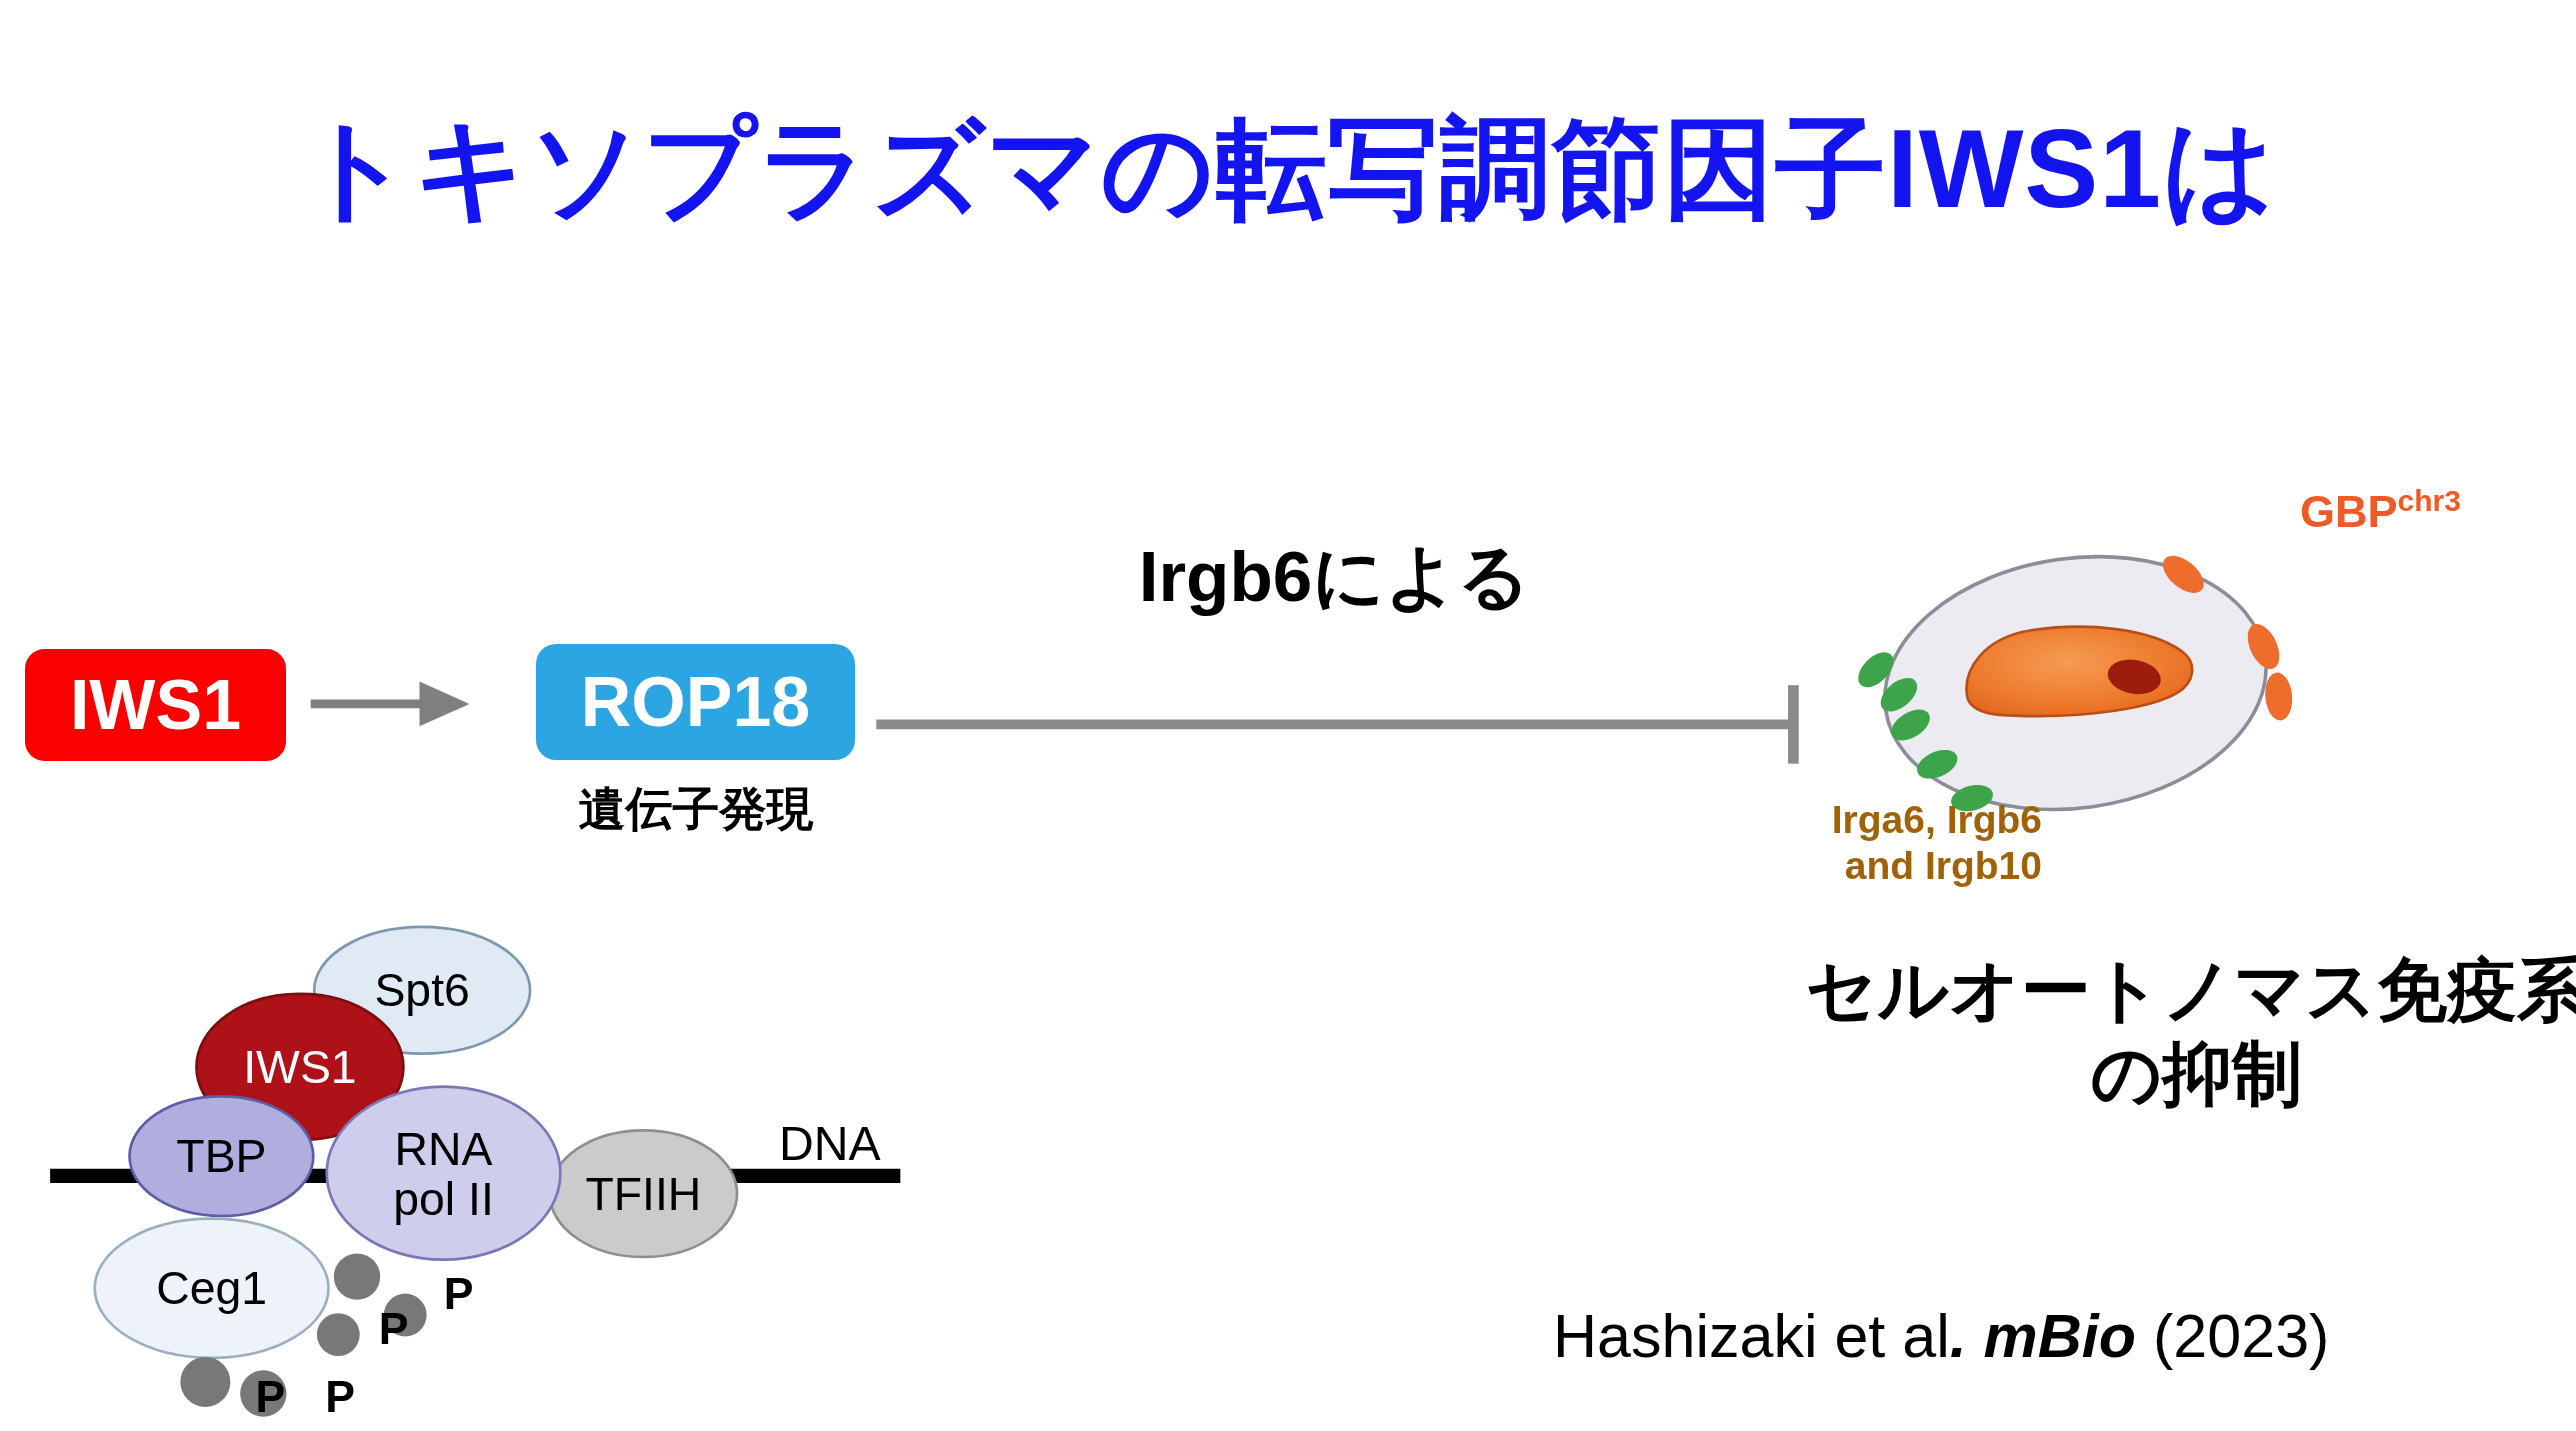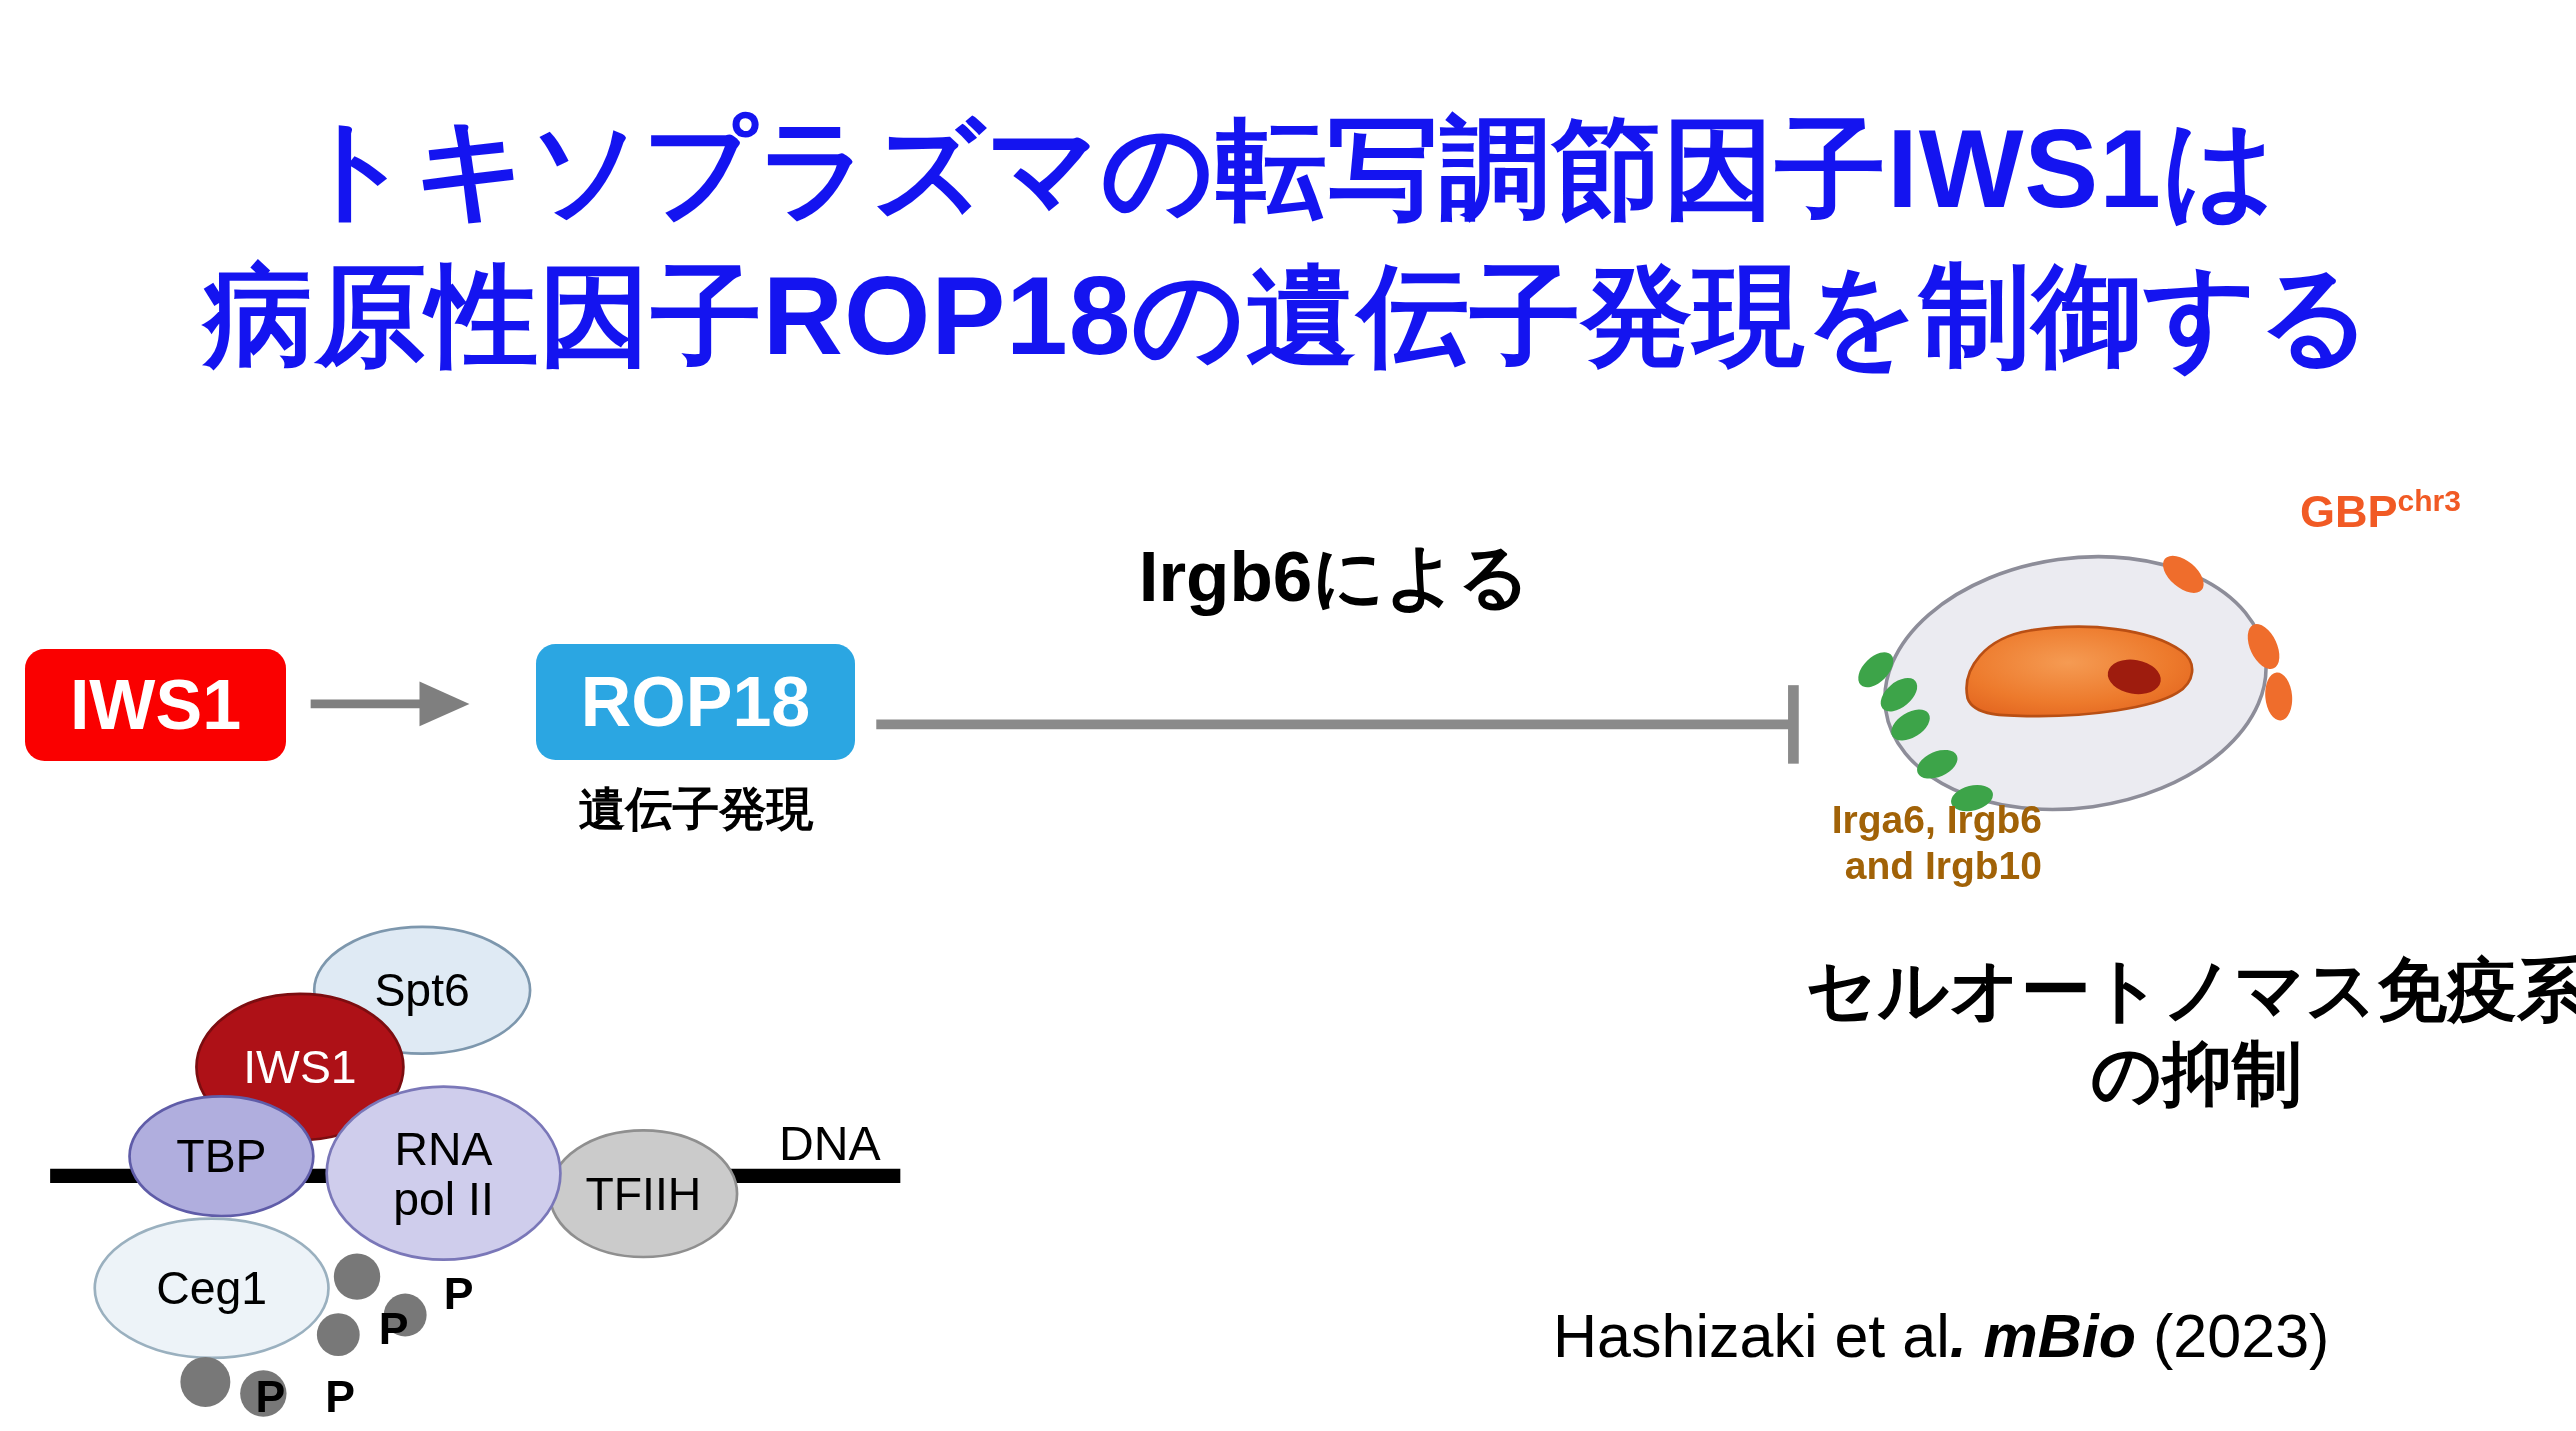--- a/index.html
+++ b/index.html
@@ -13,21 +13,21 @@
     color:#1414f0;letter-spacing:0.9px;
   }
   svg{position:absolute;}
   svg text{font-family:"Liberation Sans",sans-serif;}
   .overlay{left:0;top:0;pointer-events:none;}
   .node{
     position:absolute;display:flex;align-items:center;justify-content:center;
     color:#ffffff;font-weight:bold;font-size:70px;border-radius:19.6px;
   }
   .node-iws1{left:25px;top:649px;width:261px;height:112px;background:#fa0000;}
-  .node-rop18{left:536px;top:644px;width:319px;height:116px;background:#2ba6e2;}
+  .node-rop18{left:536px;top:644px;width:319px;height:116px;background:#2ba6e2;border-radius:20px;}
   .gene-exp{
     position:absolute;left:464px;top:778px;width:464px;text-align:center;
     font-weight:bold;font-size:47px;color:#000;
   }
   .inhib-text{
     position:absolute;left:944px;top:507px;width:781px;text-align:center;
     font-weight:bold;font-size:71px;line-height:89px;color:#000;margin-top:25px;
   }
   .gbp-label{
     position:absolute;left:2300px;top:484px;color:#f15a24;
@@ -48,21 +48,20 @@
   }
   .cit-bold{font-weight:bold;font-style:italic;}
 </style>
 </head>
 <body>
 
 <div class="canvas">
 
   <div class="title">
     <div>トキソプラズマの転写調節因子IWS1は</div>
-    <div>病原性因子ROP18の遺伝子発現を制御する</div>
   </div>
 
   <svg class="overlay" width="2576" height="1431" viewBox="0 0 2887 1604">
     <line x1="348" y1="789" x2="478" y2="789" stroke="#7f7f7f" stroke-width="10"></line>
     <polygon points="470,764 526,789 470,814" fill="#7f7f7f"></polygon>
     <line x1="982" y1="812" x2="2010" y2="812" stroke="#8a8a8a" stroke-width="11"></line>
     <line x1="2010" y1="768" x2="2010" y2="856" stroke="#8a8a8a" stroke-width="12"></line>
   </svg>
 
   <div class="node node-iws1">

